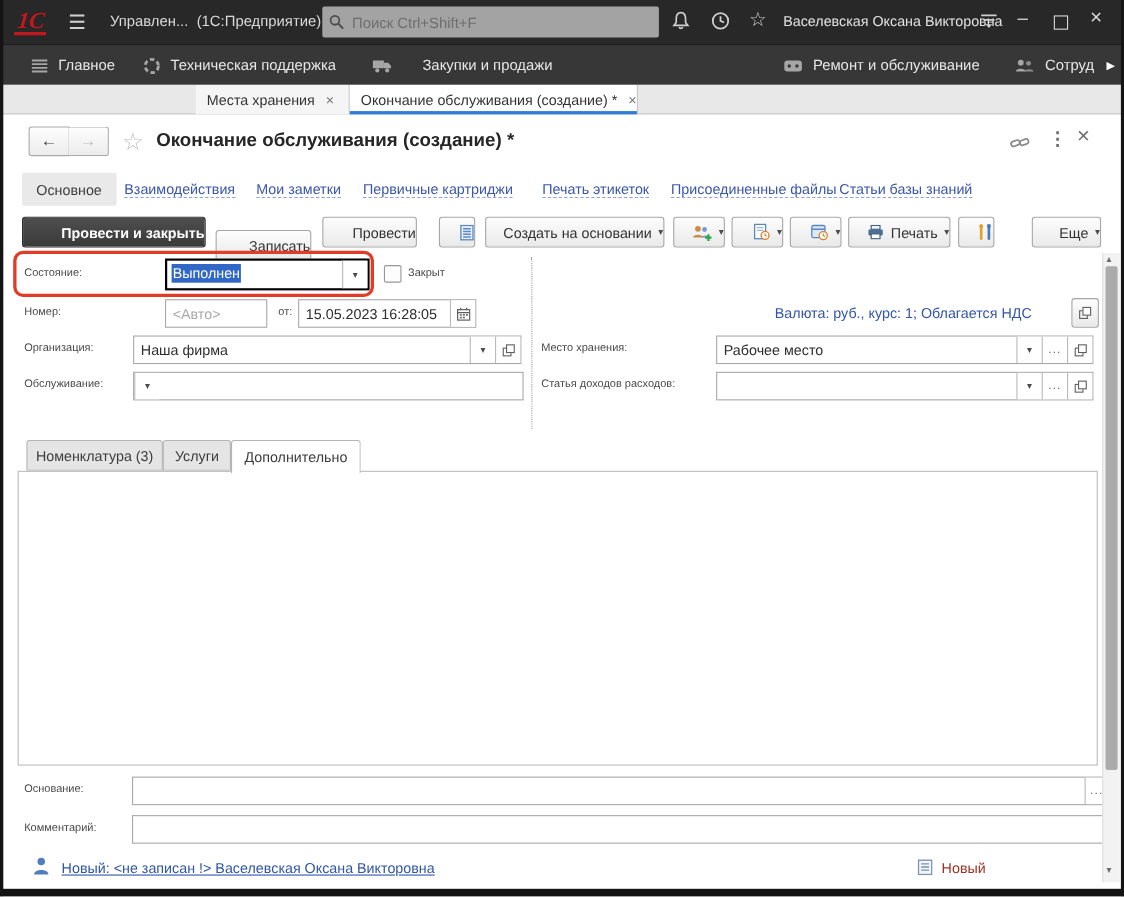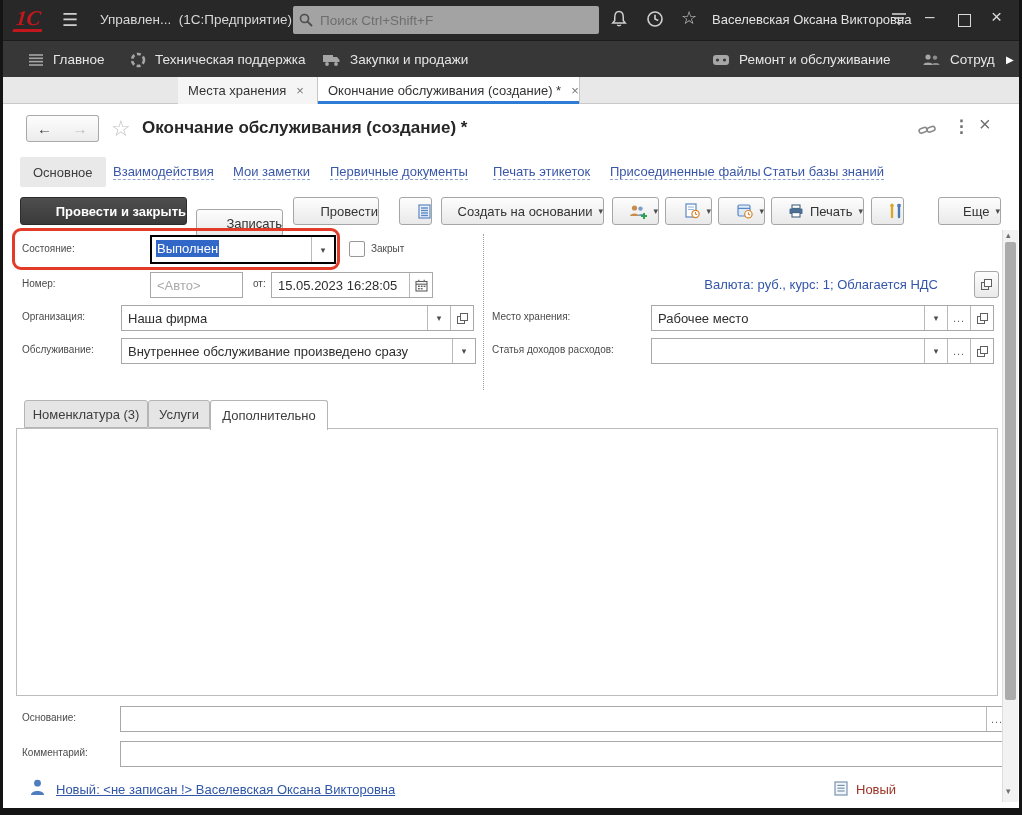--- a/index.html
+++ b/index.html
@@ -136,21 +136,21 @@
           </g>
         </svg>
       <span>Главное</span>
     </div>
     <div class="mitem" style="left:130px;">
       <svg width="16" height="16" viewBox="0 0 16 16">
           <circle cx="8" cy="8" r="6" fill="none" stroke="#a6a6a6" stroke-width="2.6" stroke-dasharray="4 2.6"></circle>
         </svg>
       <span>Техническая поддержка</span>
     </div>
-    <div class="mitem" style="left:322px;">
+    <div class="mitem" style="left:338px;gap:18px;">
       <svg width="19" height="14" viewBox="0 0 19 14">
           <rect x="1" y="2" width="10" height="7" fill="#a6a6a6"></rect>
           <path d="M11 4 L15 4 L17.5 7 L17.5 9 L11 9 Z" fill="#a6a6a6"></path>
           <circle cx="5" cy="11" r="1.9" fill="#a6a6a6"></circle>
           <circle cx="14" cy="11" r="1.9" fill="#a6a6a6"></circle>
         </svg>
       <span>Закупки и продажи</span>
     </div>
     <div class="mitem" style="left:712px;">
       <svg width="18" height="14" viewBox="0 0 18 14">
@@ -193,21 +193,21 @@
         <rect x="1" y="6" width="8" height="4.5" rx="2.2" transform="rotate(-20 5 8)"></rect>
         <rect x="9" y="5" width="8" height="4.5" rx="2.2" transform="rotate(-20 13 7)"></rect>
       </g>
     </svg>
   <span class="hic" style="left:953px;top:116px;font-size:17px;font-weight:bold;color:#6f6f6f;">⋮</span>
   <span class="hic" style="left:979px;top:113px;font-size:20px;color:#6f6f6f;">×</span>
 
   <div class="navactive">Основное</div>
   <span class="navlink" style="left:113px;">Взаимодействия</span>
   <span class="navlink" style="left:233px;">Мои заметки</span>
-  <span class="navlink" style="left:330px;">Первичные документы</span>
+  <span class="navlink" style="left:330px;">Первичные картриджи</span>
   <span class="navlink" style="left:493px;">Печать этикеток</span>
   <span class="navlink" style="left:610px;">Присоединенные файлы</span>
   <span class="navlink" style="left:763px;">Статьи базы знаний</span>
 
   <div class="btn dark" style="left:20px;width:167px;">
       <span>Провести и закрыть</span>
     </div>
   <div class="btn" style="left:196px;width:87px;margin-top:12px;">
       <span>Записать</span>
     </div>
@@ -335,21 +335,20 @@
     <span class="val">Рабочее место</span>
     <span class="seg arr">▾</span>
     <span class="seg dots">...</span>
     <span class="seg">
         <span class="ic-open"></span>
       </span>
   </div>
 
   <span class="flabel" style="left:22px;top:344px;">Обслуживание:</span>
   <div class="fld" style="left:121px;top:338px;width:355px;">
-    <span class="val">Внутреннее обслуживание произведено сразу</span>
     <span class="seg arr">▾</span>
   </div>
   <span class="flabel" style="left:492px;top:344px;">Статья доходов расходов:</span>
   <div class="fld" style="left:651px;top:338px;width:343px;">
     <span class="val"></span>
     <span class="seg arr">▾</span>
     <span class="seg dots">...</span>
     <span class="seg">
         <span class="ic-open"></span>
       </span>

